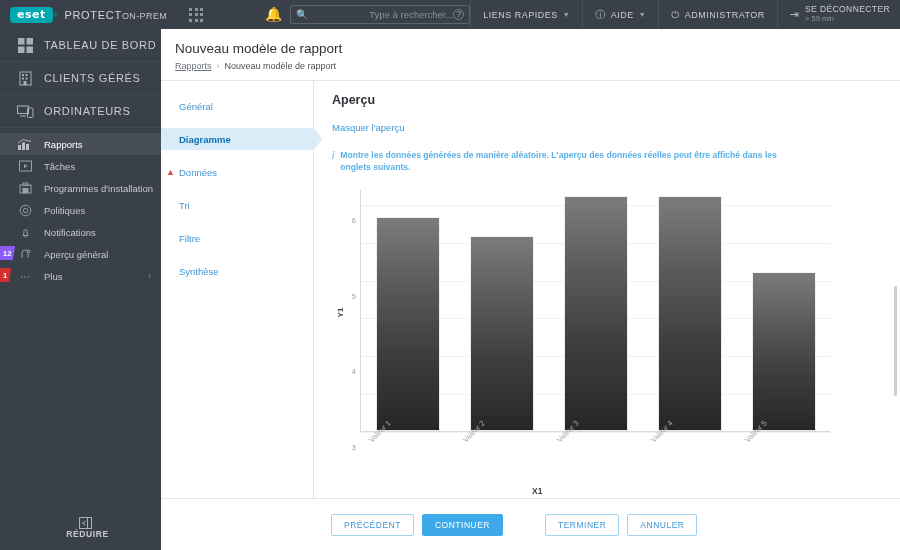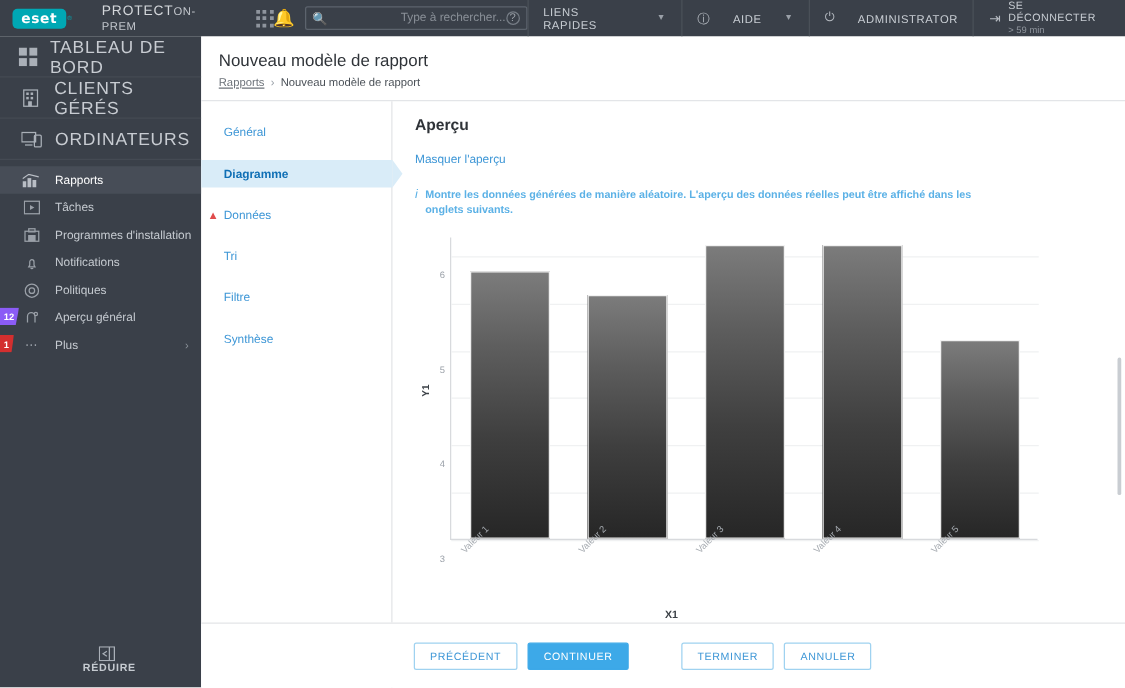--- a/index.html
+++ b/index.html
@@ -22,21 +22,21 @@
   .eset-badge {
     background: #00a8b4; color: #ffffff;
     font-weight: bold; font-size: 11px; letter-spacing: .5px;
     padding: 2px 7px 3px 7px; border-radius: 4px;
     font-family: "DejaVu Sans", sans-serif;
     line-height: 1;
   }
   .reg { font-size: 5px; color: #00a8b4; vertical-align: super; margin-left:1px; }
   .protect-txt {
     color: #d3d6da; font-size: 11px; letter-spacing: .7px;
-    margin-left: 24px;
+    margin-left: 7px;
   }
   .protect-txt .onprem { font-size: 9px; letter-spacing: .4px; color: #c2c6cc;}
   .grid-icon {
     margin-left: 22px; display:grid; grid-template-columns: repeat(3,3px);
     grid-template-rows: repeat(3,3px); gap: 2.5px; cursor:pointer;
   }
   .grid-icon i { display:block; width:3px; height:3px; background:#8e949d; }
 
   .topbar-right {
     margin-left: auto; display: flex; align-items: center; height: 29px;
@@ -55,21 +55,21 @@
     color: #c9ced4; font-size: 9.5px; font-family: Liberation Sans, sans-serif; text-align: right;
   }
   .search-box input::placeholder { color: #8a9098; }
   .search-box .qmark {
     color: #9aa0a8; font-size: 9px; border: 1px solid #767d86;
     border-radius: 50%; width: 11px; height: 11px; line-height: 9.5px;
     text-align: center; cursor: pointer;
   }
   .top-sep { width:1px; height:29px; background:#4a5058; margin: 0 0px; }
   .top-item {
-    display:flex; align-items:center; gap:18px; height: 29px;
+    display:flex; align-items:center; gap:5px; height: 29px;
     padding: 0 12px; color:#c9ced4; font-size: 9px; letter-spacing: .5px;
     cursor: pointer;
   }
   .top-item .caret { font-size:7px; color:#9aa0a8; }
   .top-item .ic { font-size: 10px; color:#b5bac1; }
   .logout-wrap { display:flex; align-items:center; gap:6px; padding: 0 10px 0 12px; cursor:pointer;}
   .logout-txt { display:flex; flex-direction:column; line-height:1.15; }
   .logout-txt .l1 { color:#c9ced4; font-size:8.5px; letter-spacing:.4px;}
   .logout-txt .l2 { color:#8f959d; font-size:7.5px; }
 
@@ -80,21 +80,21 @@
   }
   .nav-main .nav-row {
     display:flex; align-items:center; height:33px; padding-left:10px;
     border-bottom: 1px solid #444a53; cursor:pointer; position:relative;
   }
   .nav-main .nav-row .ico {
     width: 30px; display:flex; align-items:center; justify-content:center;
     color:#aab0b8;
   }
   .nav-main .nav-row .lbl {
-    font-size: 14px; letter-spacing: .65px; color:#c8ccd2; margin-left:4px;
+    font-size: 11px; letter-spacing: .65px; color:#c8ccd2; margin-left:4px;
   }
   .nav-sub .nav-row {
     display:flex; align-items:center; height:22px; padding-left:10px;
     cursor:pointer; position:relative;
   }
   .nav-sub .nav-row .ico {
     width:30px; display:flex; align-items:center; justify-content:center;
     color:#9aa0a8; font-size:10px;
   }
   .nav-sub .nav-row .lbl { font-size: 9.5px; color:#c5cad0; margin-left:4px; }
@@ -353,35 +353,35 @@
               <rect x="4" y="1" width="5" height="2.5" fill="none" stroke="#9aa0a8" stroke-width="1"></rect>
               <rect x="3.5" y="6" width="6" height="5" fill="#9aa0a8"></rect>
             </svg>
         </span>
         <span class="lbl">Programmes d'installation</span>
       </div>
 
       <div class="nav-row">
         <span class="ico">
           <svg width="13" height="13" viewBox="0 0 13 13">
+              <circle cx="6.5" cy="6.5" r="5.3" fill="none" stroke="#9aa0a8" stroke-width="1"></circle>
+              <circle cx="6.5" cy="6.5" r="2.2" fill="none" stroke="#9aa0a8" stroke-width="1"></circle>
+            </svg>
+        </span>
+        <span class="lbl">Politiques</span>
+      </div>
+
+      <div class="nav-row">
+        <span class="ico">
+          <svg width="13" height="13" viewBox="0 0 13 13">
               <path d="M4 9.5 L9 9.5 L8.2 8 L8.2 5.5 A1.7 1.7 0 0 0 4.8 5.5 L4.8 8 Z" fill="none" stroke="#9aa0a8" stroke-width="1"></path>
               <path d="M5.6 10.4 A1 1 0 0 0 7.4 10.4" fill="none" stroke="#9aa0a8" stroke-width="1"></path>
             </svg>
         </span>
         <span class="lbl">Notifications</span>
-      </div>
-
-      <div class="nav-row">
-        <span class="ico">
-          <svg width="13" height="13" viewBox="0 0 13 13">
-              <circle cx="6.5" cy="6.5" r="5.3" fill="none" stroke="#9aa0a8" stroke-width="1"></circle>
-              <circle cx="6.5" cy="6.5" r="2.2" fill="none" stroke="#9aa0a8" stroke-width="1"></circle>
-            </svg>
-        </span>
-        <span class="lbl">Politiques</span>
       </div>
 
       <div class="nav-row">
         <span class="badge blue">12</span>
         <span class="ico">
           <svg width="13" height="13" viewBox="0 0 13 13">
               <path d="M3 10 L3 5 A3 3 0 0 1 9 5 L9 10" fill="none" stroke="#9aa0a8" stroke-width="1"></path>
               <circle cx="9.7" cy="3.2" r="1.3" fill="none" stroke="#9aa0a8" stroke-width="1"></circle>
             </svg>
         </span>

